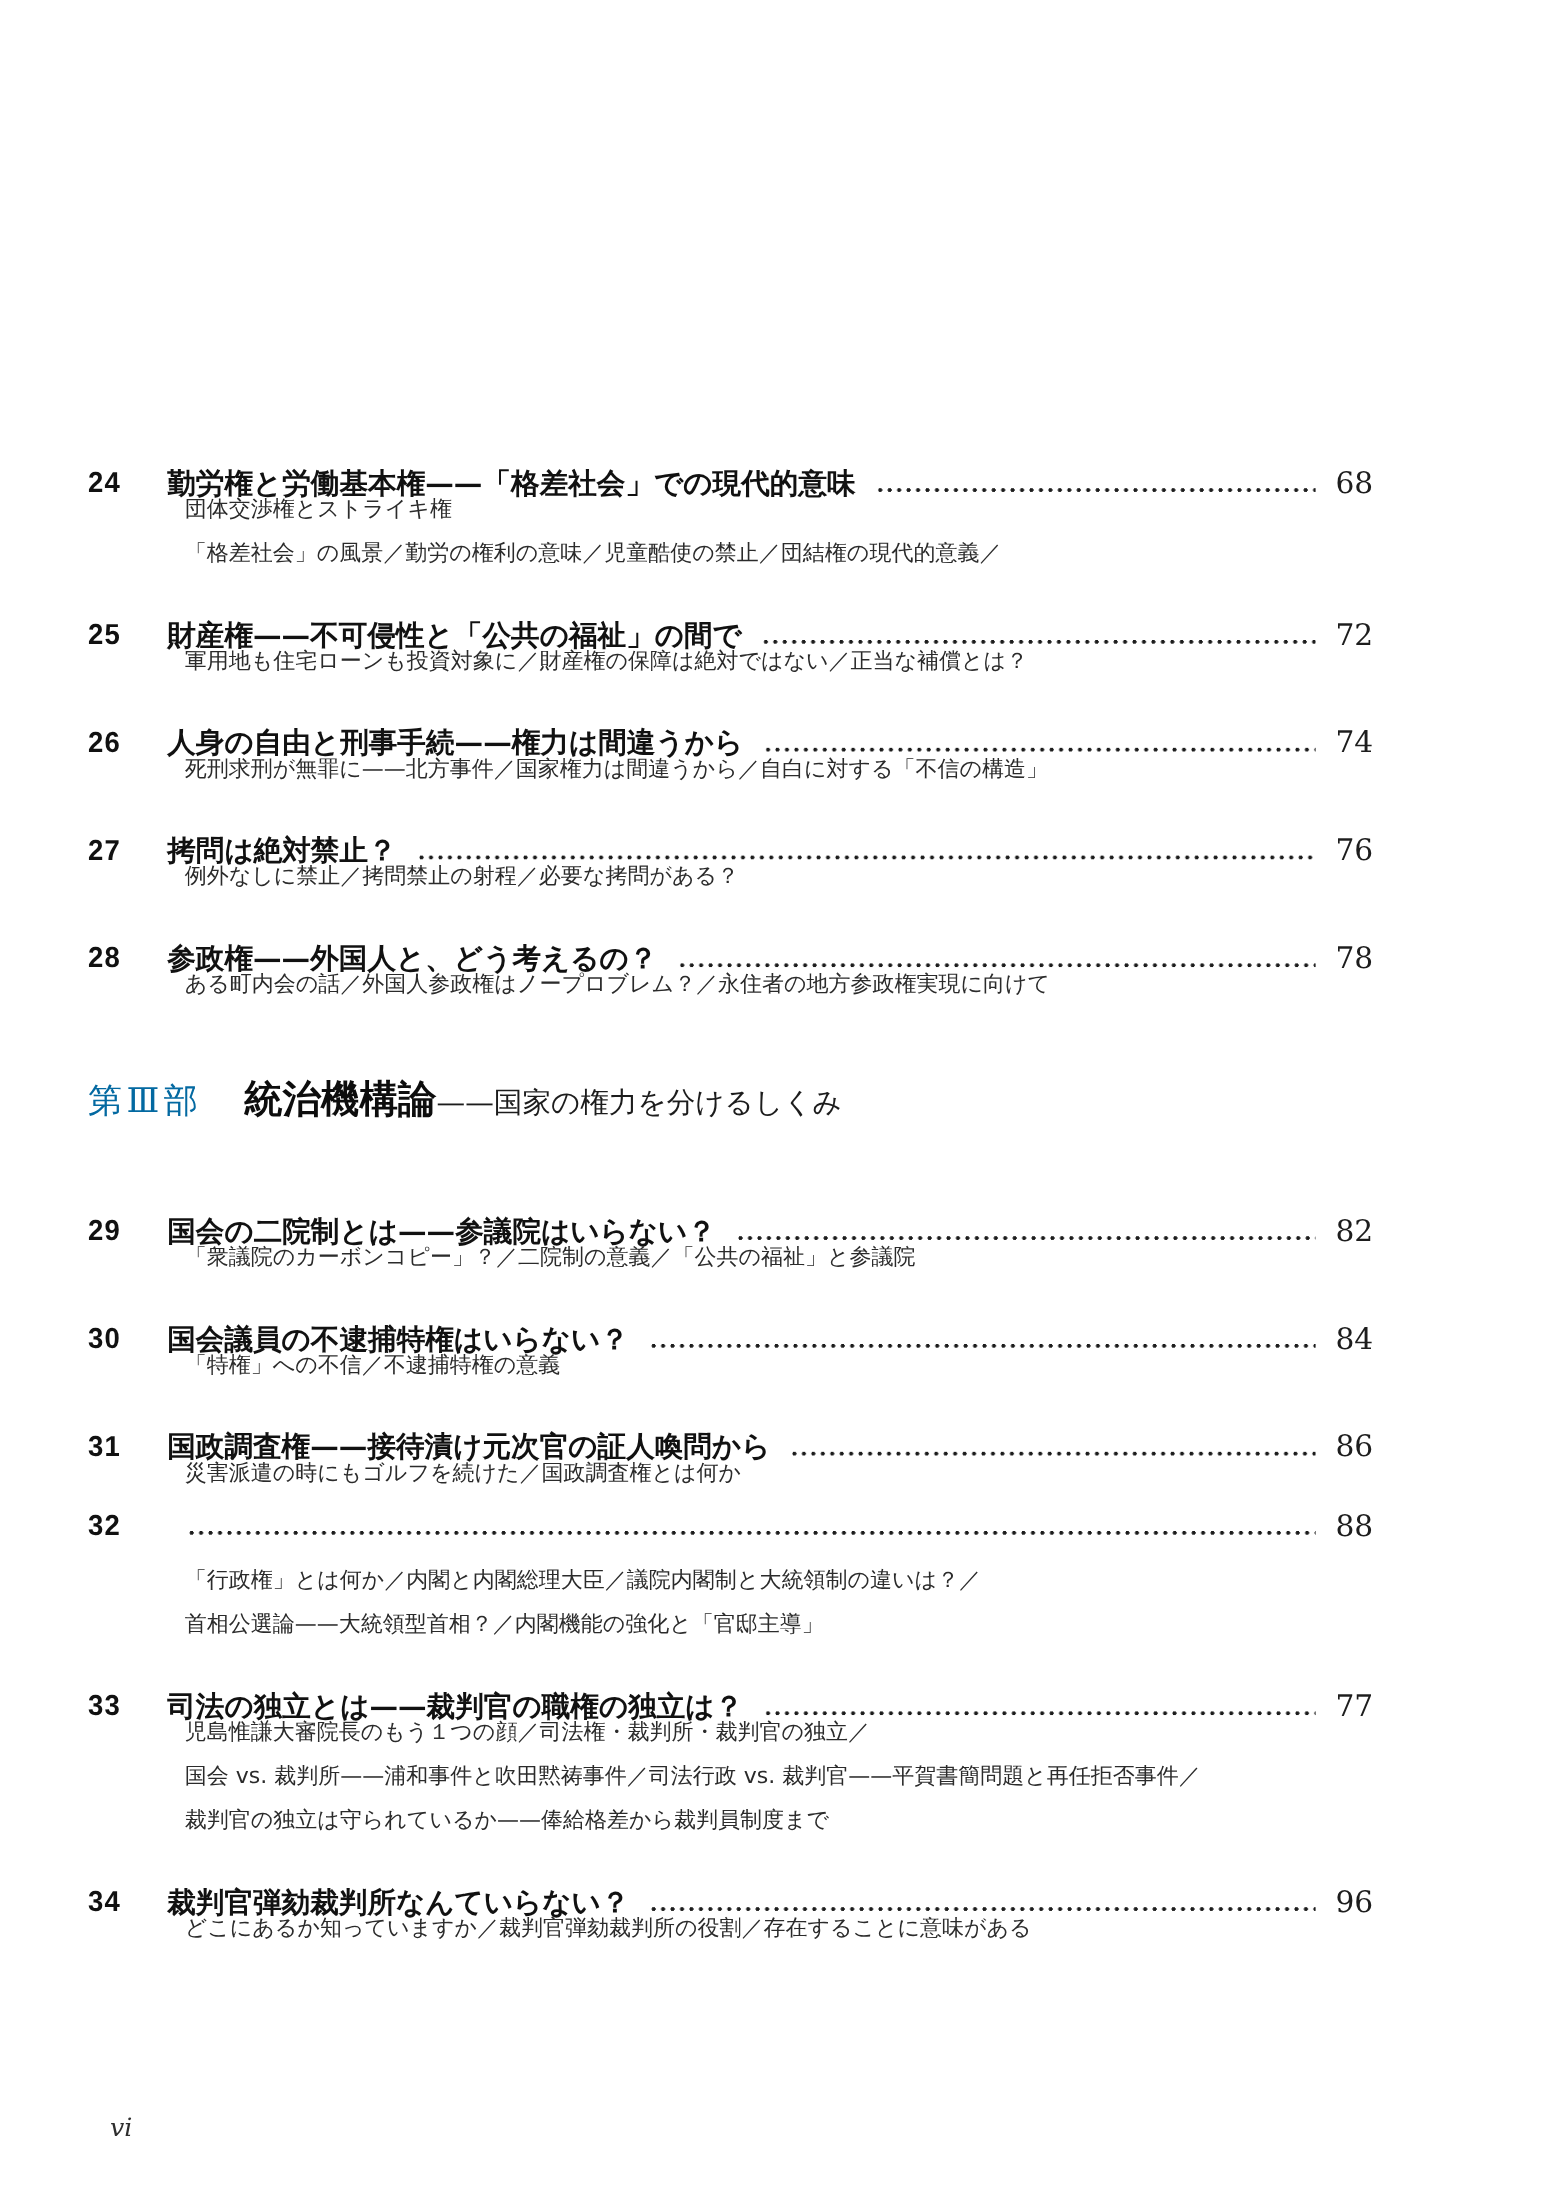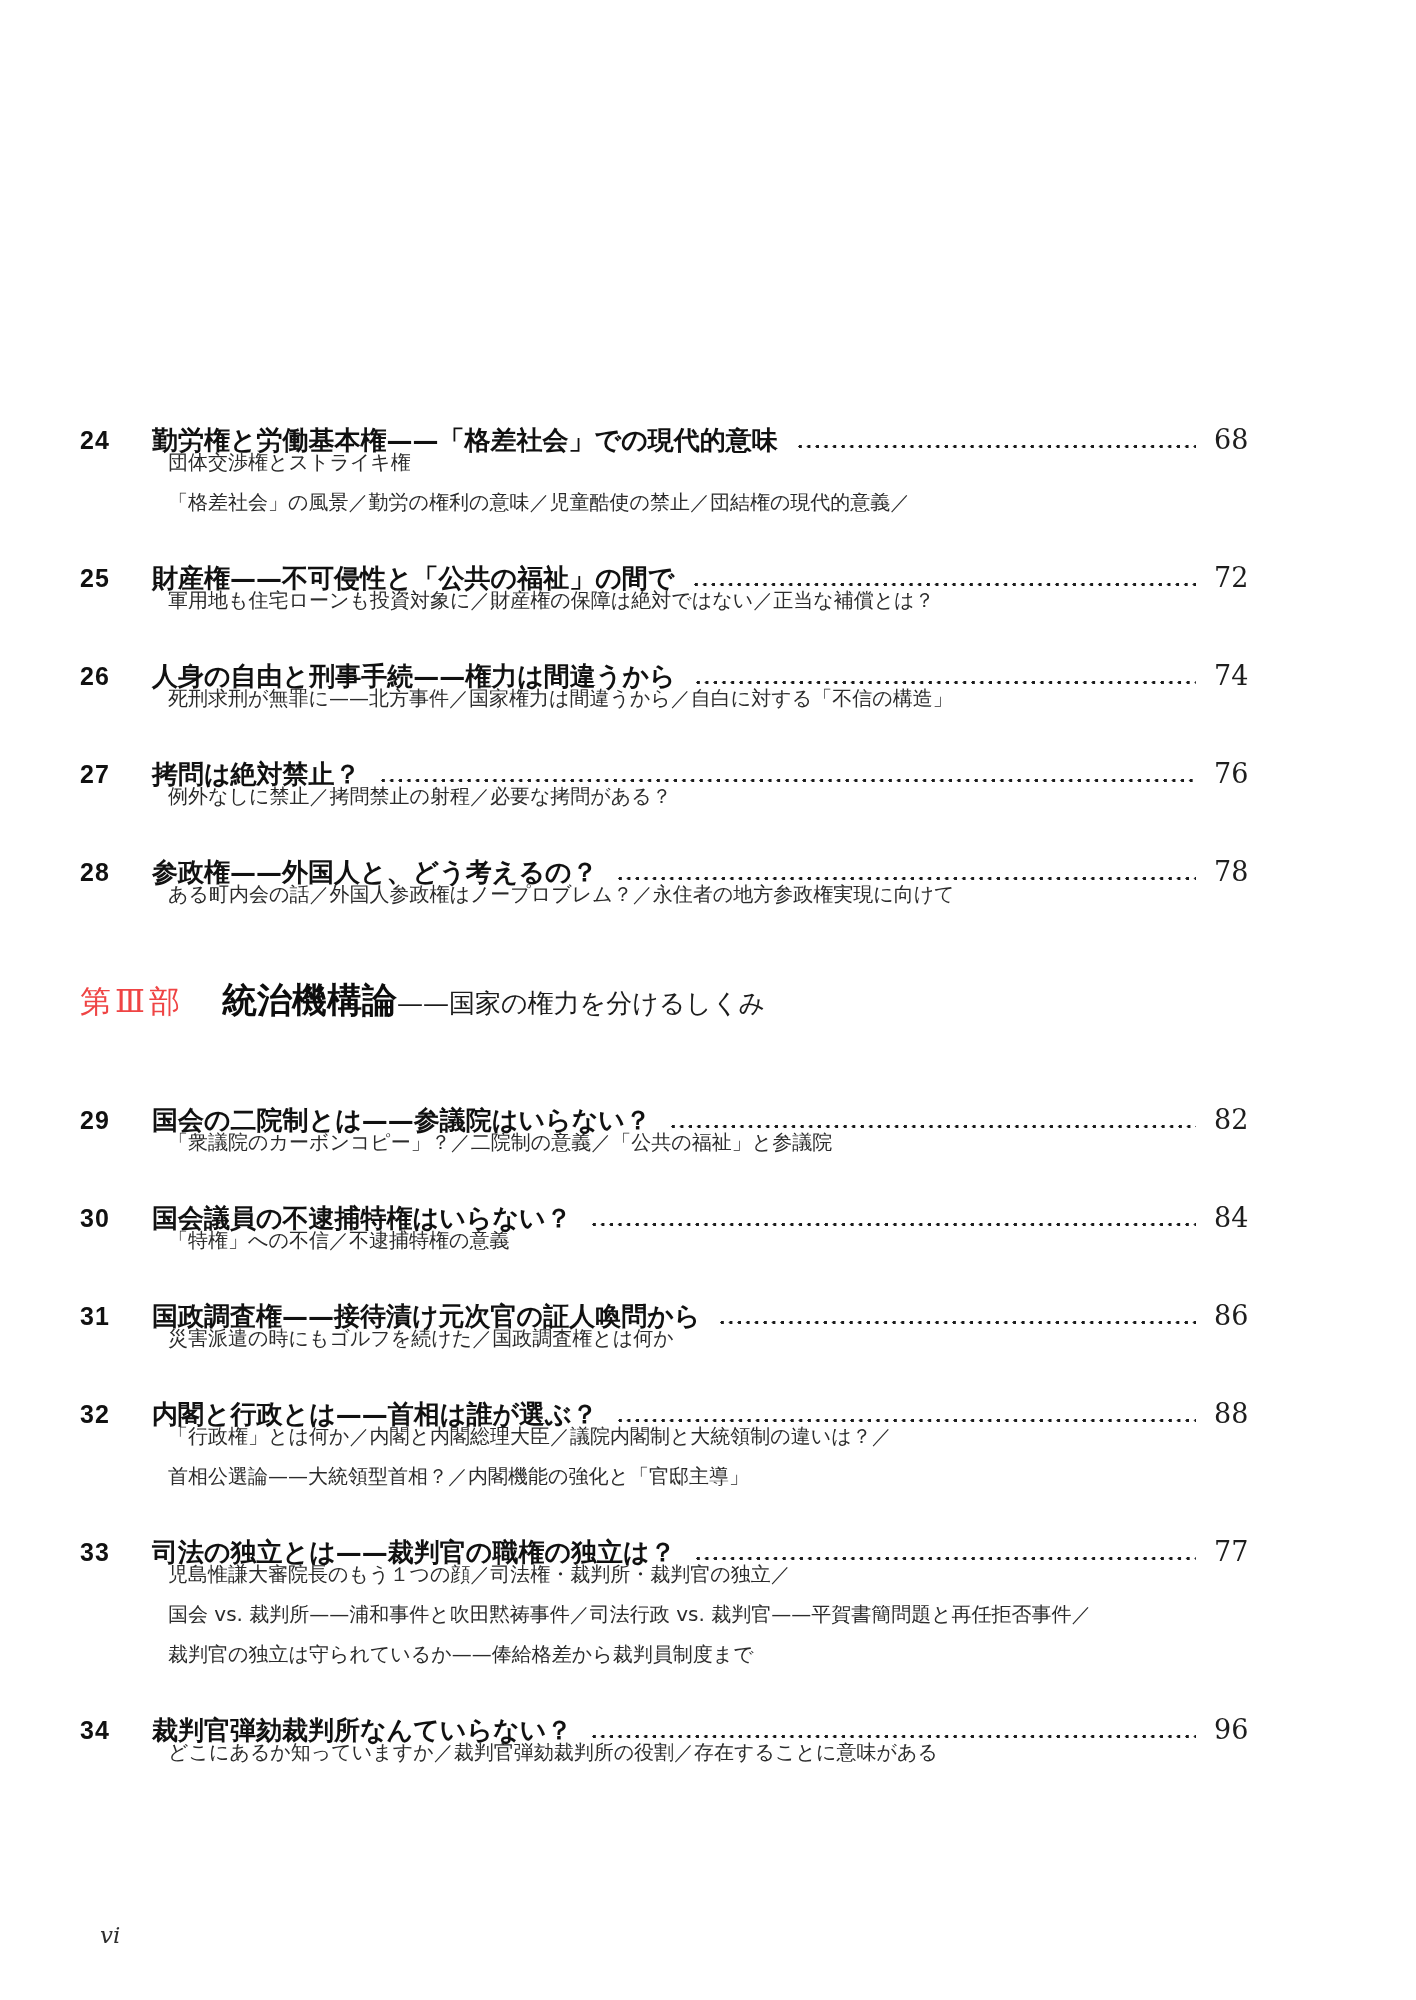--- a/index.html
+++ b/index.html
@@ -74,21 +74,21 @@
     align-items:baseline;
     margin:62px 0 52px 0;
     height:48px;
     line-height:48px;
     white-space:nowrap;
   }
   .part-label{
     font-size:31px;
     font-weight:500;
     letter-spacing:4px;
-    color:#ef4444;
+    color:#0369a1;
   }
   .part-gap{flex:0 0 38px;}
   .part-title{
     font-size:35px;
     font-weight:700;
     color:#0d0d0d;
   }
   .part-sub{
     font-size:26px;
     font-weight:400;
@@ -214,21 +214,20 @@
       <span class="pg">86</span>
     </div>
     <div class="subs">
             <div class="sub-line">災害派遣の時にもゴルフを続けた／国政調査権とは何か</div>
           </div>
   </article>
 
   <article class="entry">
     <div class="t-row">
       <span class="num">32</span>
-      <span class="title">内閣と行政とは——首相は誰が選ぶ？</span>
       <span class="leader"></span>
       <span class="pg">88</span>
     </div>
     <div class="subs">
             <div class="sub-line">「行政権」とは何か／内閣と内閣総理大臣／議院内閣制と大統領制の違いは？／</div>
             <div class="sub-line">首相公選論——大統領型首相？／内閣機能の強化と「官邸主導」</div>
           </div>
   </article>
 
   <article class="entry">

